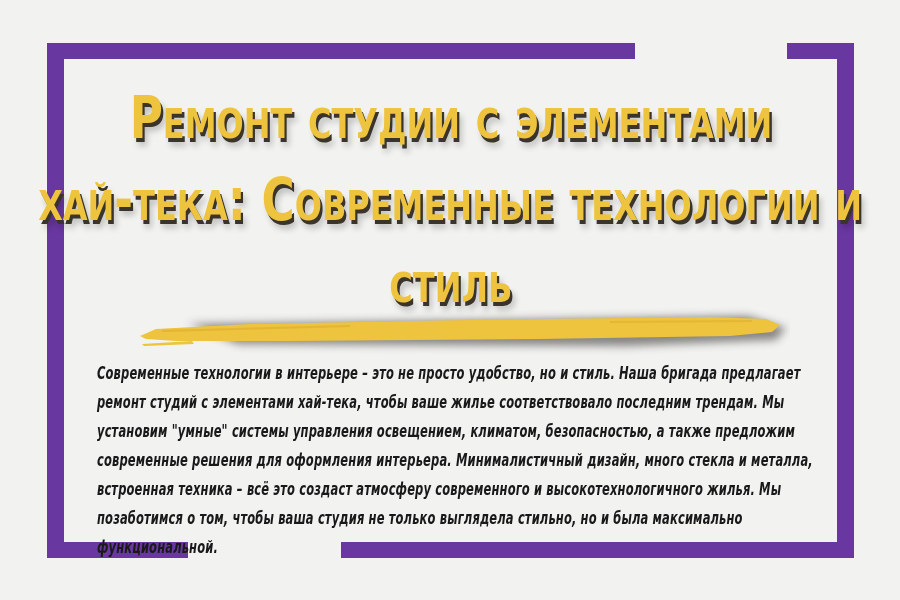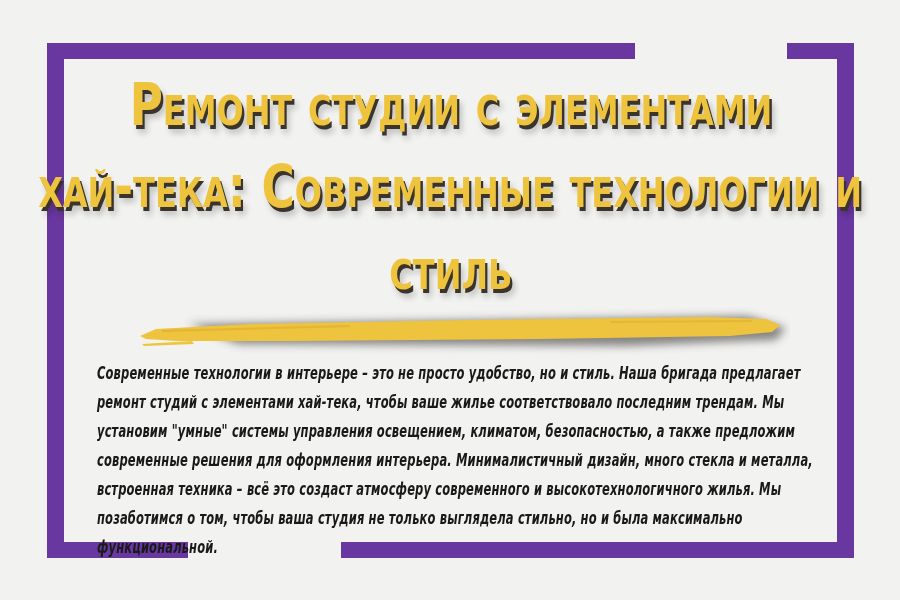--- a/index.html
+++ b/index.html
@@ -73,21 +73,21 @@
 
 <div class="page">
 
   <div class="bar bar-left"></div>
   <div class="bar bar-right"></div>
   <div class="bar bar-top-1"></div>
   <div class="bar bar-top-2"></div>
   <div class="bar bar-bot-1"></div>
   <div class="bar bar-bot-2"></div>
 
-  <h1 class="title-block" style="margin:0; font-weight:normal;">
+  <h1 class="title-block" style="margin:13px; font-weight:normal;">
     <span class="title-line">Ремонт студии с элементами</span>
     <span class="title-line">хай-тека: Современные технологии и</span>
     <span class="title-line">стиль</span>
   </h1>
 
   <div class="divider">
     <svg width="650" height="52" viewBox="0 0 650 52" xmlns="http://www.w3.org/2000/svg">
       <defs>
         <filter id="dblur" x="-20%" y="-80%" width="140%" height="260%">
           <feGaussianBlur stdDeviation="4.5"></feGaussianBlur>

